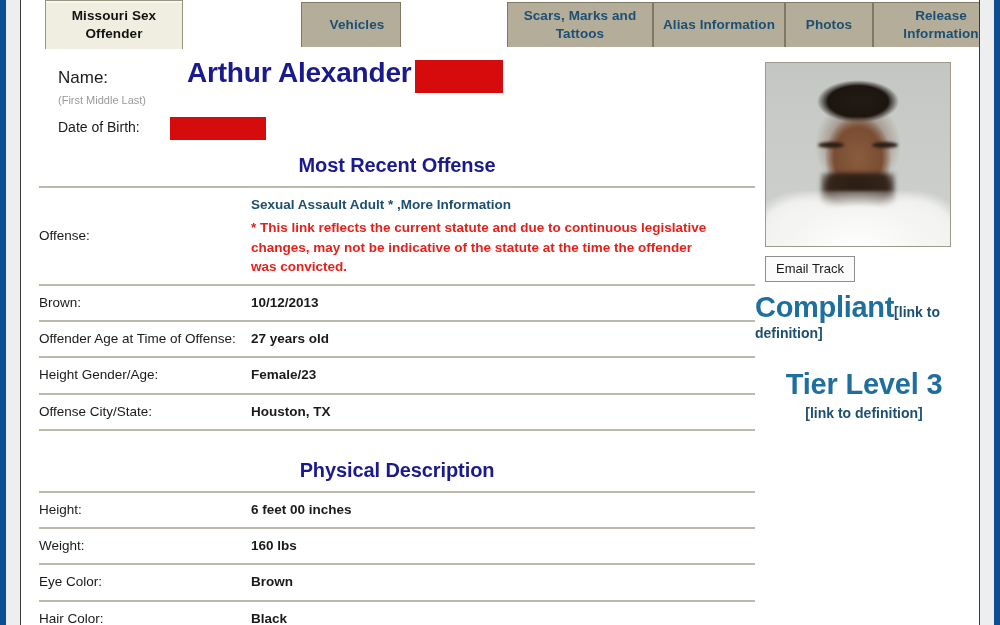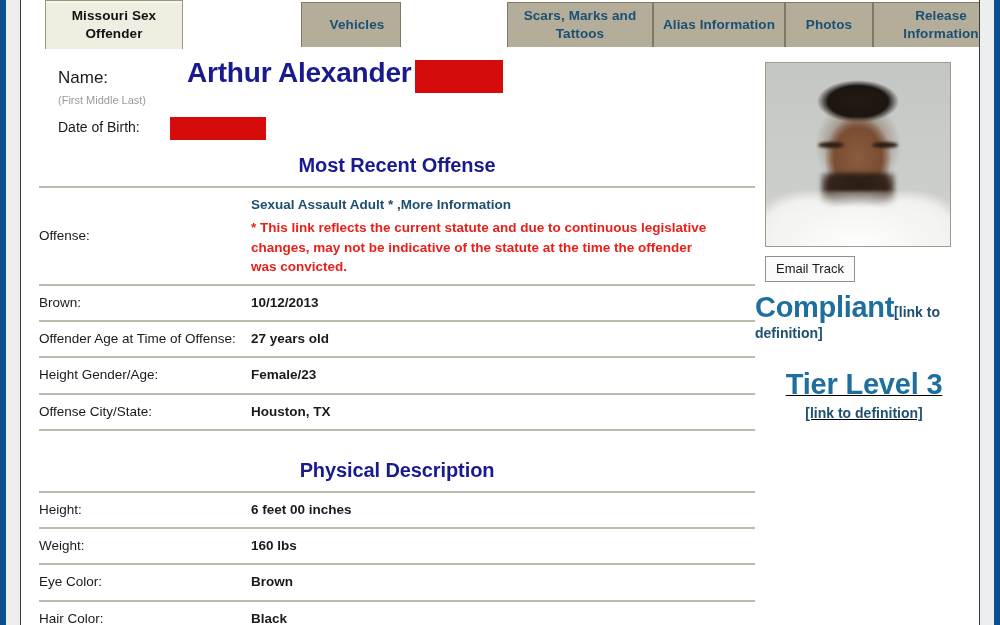--- a/index.html
+++ b/index.html
@@ -251,21 +251,20 @@
     font-size: 14px;
     font-weight: bold;
     color: #1d4f72;
     cursor: pointer;
   }
   .tier-wrap {
     position: absolute;
     left: 0; top: 318px;
     width: 218px;
     line-height: 1.2;
-    text-decoration: underline;
   }
   .tier-main {
     font-size: 29px;
     font-weight: bold;
     color: #1f6f9e;
     letter-spacing: -.2px;
   }
   .tier-link {
     display: block;
     margin-top: 3px;

